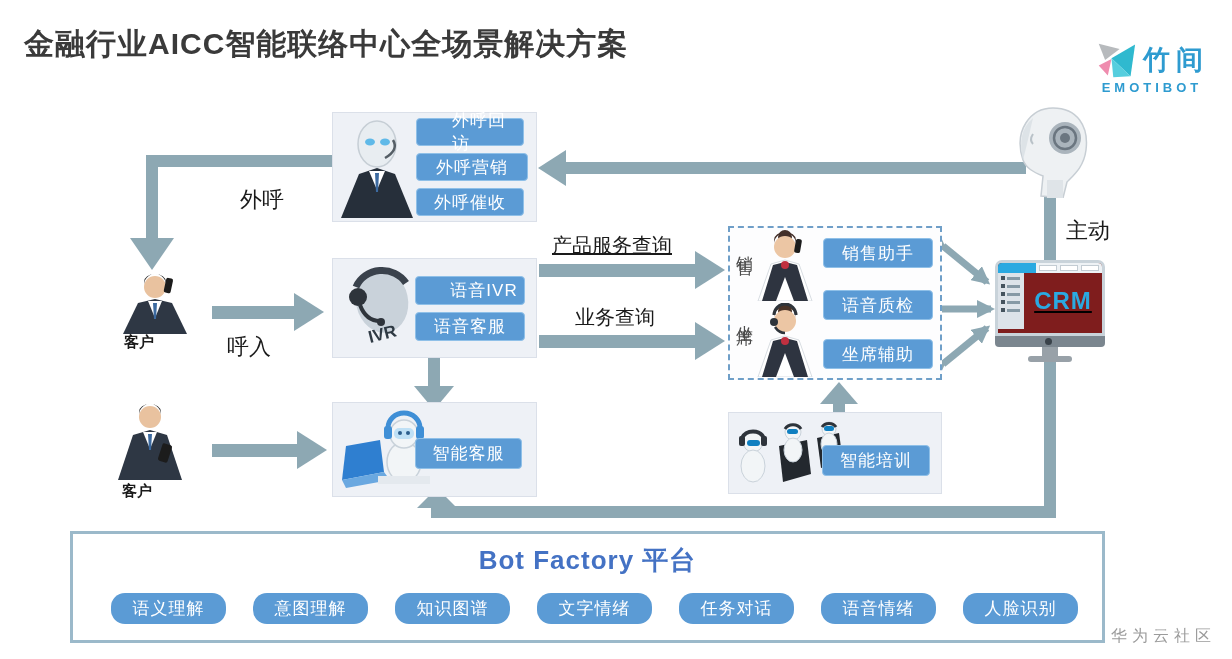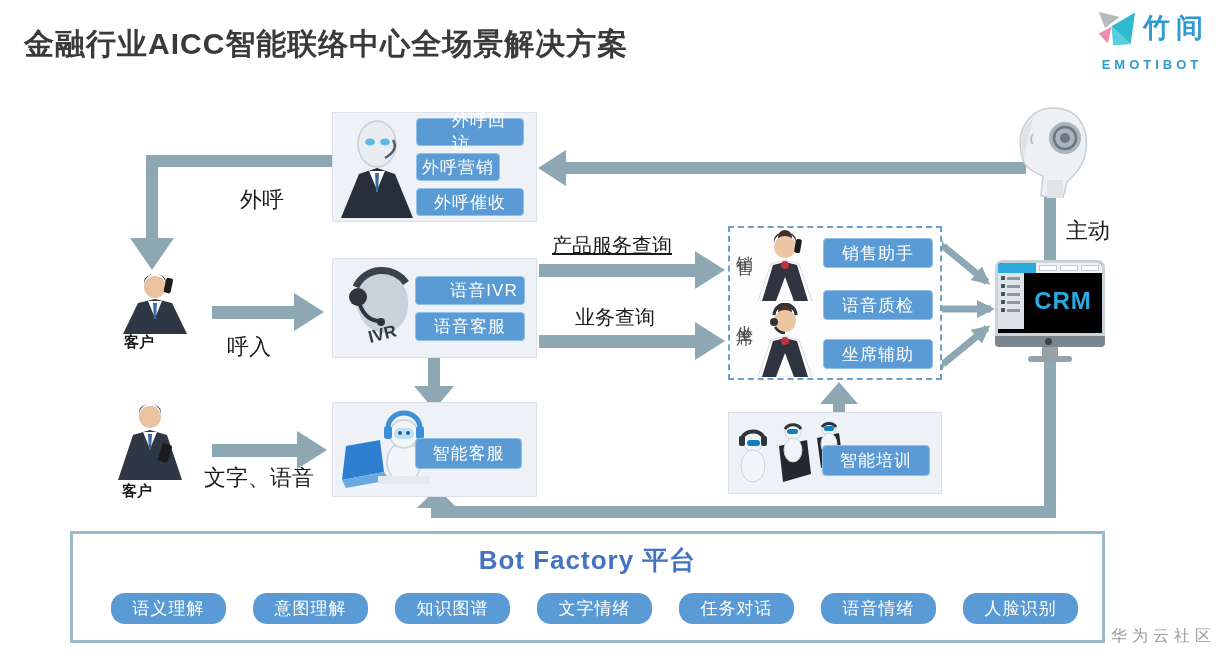--- a/index.html
+++ b/index.html
@@ -4,23 +4,23 @@
 <style>
   html,body{margin:0;padding:0;background:#fff;}
   body{font-family:"Liberation Sans","DejaVu Sans",sans-serif;}
   #stage{position:relative;width:1232px;height:659px;background:#fff;overflow:hidden;}
 
   .abs{position:absolute;}
   .page-title{left:24px;top:24px;font-size:30px;font-weight:600;color:#3a3a3a;letter-spacing:1px;}
 
   
   .logo{right:16px;top:8px;width:128px;text-align:center;}
-  .logo-row{display:flex;align-items:center;justify-content:center;gap:6px;}
+  .logo-row{display:flex;align-items:center;justify-content:center;gap:6px;margin-top:32px;}
   .logo-name{font-size:27px;font-weight:600;color:#2e9bd0;letter-spacing:6px;}
-  .logo-word{font-size:13px;font-weight:700;color:#2e9bd0;letter-spacing:4px;margin-top:9px;}
+  .logo-word{font-size:13px;font-weight:700;color:#2e9bd0;letter-spacing:4px;margin-top:0;}
 
   
   .panel{background:#eef1f6;border:1px solid #dbe0e9;box-sizing:border-box;}
   .dashed-box{border:2px dashed #6f9fc8;background:#fdfdfe;box-sizing:border-box;}
 
   .btn{background:#5b9bd5;color:#fff;border:1px solid #8fc0e8;border-radius:4px;
        display:flex;align-items:center;justify-content:center;font-size:17px;
        box-sizing:border-box;letter-spacing:1px;}
   .btn-col{display:flex;flex-direction:column;gap:7px;}
 
@@ -32,21 +32,21 @@
   .abar{position:absolute;background:#8da8b3;}
   .tri{position:absolute;width:0;height:0;}
   .tri-right{border-top:19px solid transparent;border-bottom:19px solid transparent;border-left:30px solid #8da8b3;}
   .tri-left{border-top:18px solid transparent;border-bottom:18px solid transparent;border-right:28px solid #8da8b3;}
   .tri-down{border-left:22px solid transparent;border-right:22px solid transparent;border-top:32px solid #8da8b3;}
   .tri-down-sm{border-left:20px solid transparent;border-right:20px solid transparent;border-top:24px solid #8da8b3;}
   .tri-up-sm{border-left:19px solid transparent;border-right:19px solid transparent;border-bottom:22px solid #8da8b3;}
   .tri-up-md{border-left:20px solid transparent;border-right:20px solid transparent;border-bottom:20px solid #8da8b3;}
 
   
-  .crm-frame{position:absolute;left:0;top:0;width:110px;height:76px;background:#000000;border:3px solid #c9d3da;border-radius:7px 7px 0 0;box-sizing:border-box;overflow:hidden;text-decoration:underline;}
+  .crm-frame{position:absolute;left:0;top:0;width:110px;height:76px;background:#7f1d1d;border:3px solid #c9d3da;border-radius:7px 7px 0 0;box-sizing:border-box;overflow:hidden;text-decoration:underline;}
   .crm-topbar{height:10px;display:flex;}
   .crm-topbar .blue{width:46px;background:#2aa9e1;}
   .crm-topbar .tabs{flex:1;background:#eef2f5;display:flex;gap:3px;padding:2px 3px;box-sizing:border-box;}
   .crm-topbar .tab{width:16px;border:1px solid #c3ccd3;background:#fff;}
   .crm-bodyrow{display:flex;height:56px;}
   .crm-side{width:26px;background:#dde3e9;padding:3px 3px;box-sizing:border-box;display:flex;flex-direction:column;gap:4px;}
   .crm-siderow{display:flex;align-items:center;gap:2px;}
   .crm-dot{width:4px;height:4px;background:#45535e;}
   .crm-line{width:13px;height:3px;background:#8699a5;}
   .crm-main{flex:1;display:flex;align-items:center;justify-content:center;}
@@ -141,38 +141,37 @@
     <path d="M27,13 a11,11 0 0 1 22,0 l0,-3 a11,8 0 0 0 -22,0 z" fill="#2b2b2b"></path>
     <polygon points="6,78 21,33 38,28 55,33 70,78" fill="#2e3744"></polygon>
     <polygon points="31,30 45,30 38,47" fill="#ffffff"></polygon>
     <rect x="48" y="42" width="10" height="18" rx="2" fill="#1c1c1c" transform="rotate(18 53 51)"></rect>
     <polygon points="36,32 40,32 39,48 37,48" fill="#3c6aa0"></polygon>
   </svg>
   <div class="abs lbl-sm" style="left:122px;top:482px;">客户</div>
 
   <div class="abs lbl" style="left:240px;top:185px;">外呼</div>
   <div class="abs lbl" style="left:227px;top:332px;">呼入</div>
-  <div class="abs lbl" style="left:204px;top:463px;">文字、语音</div>
   <div class="abs lbl" style="left:552px;top:232px;font-size:20px;text-decoration:underline;">产品服务查询</div>
   <div class="abs lbl" style="left:575px;top:304px;font-size:20px;">业务查询</div>
   <div class="abs lbl" style="left:1066px;top:216px;">主动</div>
 
   <div class="abs panel" style="left:332px;top:112px;width:205px;height:110px;"></div>
   <svg class="abs" style="left:337px;top:116px;" width="80" height="102" viewBox="0 0 80 102">
     <ellipse cx="40" cy="28" rx="19" ry="23" fill="#e8edf1" stroke="#c6ced5" stroke-width="1.5"></ellipse>
     <ellipse cx="33" cy="26" rx="5" ry="3.5" fill="#5fb9e8"></ellipse>
     <ellipse cx="48" cy="26" rx="5" ry="3.5" fill="#5fb9e8"></ellipse>
     <path d="M56,24 q6,10 -8,18" stroke="#555e66" stroke-width="2.5" fill="none"></path>
     <polygon points="4,102 22,58 40,52 58,58 76,102" fill="#262f3a"></polygon>
     <polygon points="32,55 48,55 40,74" fill="#ffffff"></polygon>
     <polygon points="38,57 42,57 41,76 39,76" fill="#3c6aa0"></polygon>
   </svg>
   <div class="abs btn-col" style="left:416px;top:118px;">
     <div class="btn" style="width:108px;height:28px;padding-left:35px;">外呼回访</div>
-    <div class="btn" style="width:84px;height:28px;">外呼营销</div>
+    <div class="btn" style="width:112px;height:28px;">外呼营销</div>
     <div class="btn" style="width:108px;height:28px;">外呼催收</div>
   </div>
 
   <div class="abs panel" style="left:332px;top:258px;width:205px;height:100px;"></div>
   <svg class="abs" style="left:336px;top:261px;" width="86" height="94" viewBox="0 0 86 94">
     <ellipse cx="46" cy="40" rx="26" ry="32" fill="#c9d2da" transform="rotate(-12 46 40)"></ellipse>
     <path d="M20,26 a28,26 0 0 1 50,-4" stroke="#3a424c" stroke-width="7" fill="none"></path>
     <circle cx="22" cy="36" r="9" fill="#2e343b"></circle>
     <path d="M24,44 q6,16 20,16" stroke="#2e343b" stroke-width="4" fill="none"></path>
     <circle cx="45" cy="61" r="4" fill="#2e343b"></circle>

